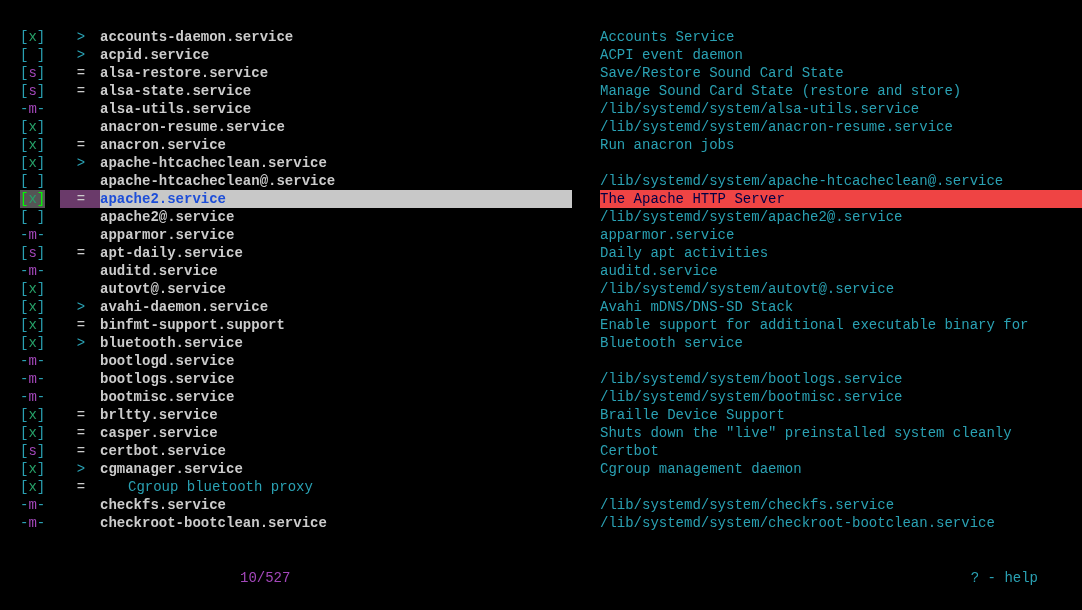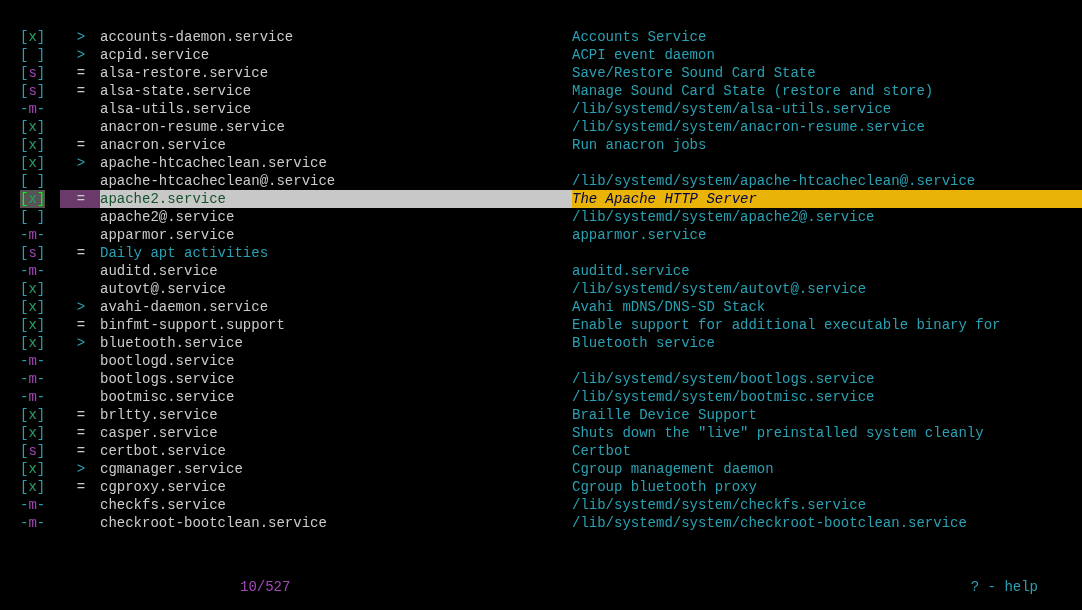--- a/index.html
+++ b/index.html
@@ -15,55 +15,54 @@
     padding: 28px 0 0 20px;
     position: relative;
   }
   .row {
     display: flex;
     white-space: pre;
     height: 18px;
   }
   .row.selected-row .col-name {
     background: #c8c8c8;
-    color: #14532d;
+    color: #1d4ed8;
   }
   .row.selected-row .col-desc {
-    background: #eab308;
+    background: #ef4444;
     color: #004;
-    font-style: italic;
   }
   .row.selected-row .col-state { background: #000; }
   .row.selected-row .br-open,
   .row.selected-row .br-close { background: #555; color: #0f0; }
   .row.selected-row .state-char { background: #555; }
   .row.selected-row .col-sub { background: #6a3a6a; }
 
   .col-state { width: 40px; display: inline-flex; }
   .col-sub   { width: 40px; }
-  .col-name  { width: 472px; }
-  .col-desc  { flex: 1; }
+  .col-name  { width: 472px; font-weight: bold; }
+  .col-desc  { flex: 1; margin-left: 28px; }
 
   
   .br-open, .br-close { color: #2aa1b3; }
   .state-x { color: #26a269; }
   .state-s { color: #a347ba; }
   .state-blank { color: #ccc; }
   .state-m { color: #a347ba; }
   .m-dashes { color: #2aa1b3; }
 
   .sub-gt { color: #2aa1b3; }
   .sub-eq { color: #ccc; }
 
   .name-text { color: #ccc; }
   .desc-text { color: #2aa1b3; }
 
   .footer {
     position: absolute;
-    bottom: 14px;
+    bottom: 23px;
     left: 20px;
     right: 20px;
     display: flex;
     white-space: pre;
     gap: 36px;
   }
   .footer .pos { color: #a347ba; margin-left: 220px; }
   .footer .help { color: #2aa1b3; margin-left: auto; margin-right: 24px; }
 </style>
 </head>
@@ -75,34 +74,34 @@
     <div class="row"><span class="col-state"><span class="br-open">[</span><span class="state-char state-s">s</span><span class="br-close">]</span></span><span class="col-sub sub-eq">  = </span><span class="col-name name-text">alsa-restore.service</span><span class="col-desc desc-text">Save/Restore Sound Card State</span></div>
     <div class="row"><span class="col-state"><span class="br-open">[</span><span class="state-char state-s">s</span><span class="br-close">]</span></span><span class="col-sub sub-eq">  = </span><span class="col-name name-text">alsa-state.service</span><span class="col-desc desc-text">Manage Sound Card State (restore and store)</span></div>
     <div class="row"><span class="col-state"><span class="m-dashes">-</span><span class="state-m state-char">m</span><span class="m-dashes">-</span></span><span class="col-sub sub-eq">    </span><span class="col-name name-text">alsa-utils.service</span><span class="col-desc desc-text">/lib/systemd/system/alsa-utils.service</span></div>
     <div class="row"><span class="col-state"><span class="br-open">[</span><span class="state-char state-x">x</span><span class="br-close">]</span></span><span class="col-sub sub-eq">    </span><span class="col-name name-text">anacron-resume.service</span><span class="col-desc desc-text">/lib/systemd/system/anacron-resume.service</span></div>
     <div class="row"><span class="col-state"><span class="br-open">[</span><span class="state-char state-x">x</span><span class="br-close">]</span></span><span class="col-sub sub-eq">  = </span><span class="col-name name-text">anacron.service</span><span class="col-desc desc-text">Run anacron jobs</span></div>
     <div class="row"><span class="col-state"><span class="br-open">[</span><span class="state-char state-x">x</span><span class="br-close">]</span></span><span class="col-sub sub-gt">  &gt; </span><span class="col-name name-text">apache-htcacheclean.service</span></div>
     <div class="row"><span class="col-state"><span class="br-open">[</span><span class="state-char state-blank"> </span><span class="br-close">]</span></span><span class="col-sub sub-eq">    </span><span class="col-name name-text">apache-htcacheclean@.service</span><span class="col-desc desc-text">/lib/systemd/system/apache-htcacheclean@.service</span></div>
     <div class="row selected-row"><span class="col-state"><span class="br-open">[</span><span class="state-char state-x">x</span><span class="br-close">]</span></span><span class="col-sub sub-eq">  = </span><span class="col-name name-text">apache2.service</span><span class="col-desc desc-text">The Apache HTTP Server</span></div>
     <div class="row"><span class="col-state"><span class="br-open">[</span><span class="state-char state-blank"> </span><span class="br-close">]</span></span><span class="col-sub sub-eq">    </span><span class="col-name name-text">apache2@.service</span><span class="col-desc desc-text">/lib/systemd/system/apache2@.service</span></div>
     <div class="row"><span class="col-state"><span class="m-dashes">-</span><span class="state-m state-char">m</span><span class="m-dashes">-</span></span><span class="col-sub sub-eq">    </span><span class="col-name name-text">apparmor.service</span><span class="col-desc desc-text">apparmor.service</span></div>
-    <div class="row"><span class="col-state"><span class="br-open">[</span><span class="state-char state-s">s</span><span class="br-close">]</span></span><span class="col-sub sub-eq">  = </span><span class="col-desc desc-text">Daily apt activities</span></div>
+    <div class="row"><span class="col-state"><span class="br-open">[</span><span class="state-char state-s">s</span><span class="br-close">]</span></span><span class="col-sub sub-eq">  = </span><span class="col-name name-text">apt-daily.service</span><span class="col-desc desc-text">Daily apt activities</span></div>
     <div class="row"><span class="col-state"><span class="m-dashes">-</span><span class="state-m state-char">m</span><span class="m-dashes">-</span></span><span class="col-sub sub-eq">    </span><span class="col-name name-text">auditd.service</span><span class="col-desc desc-text">auditd.service</span></div>
     <div class="row"><span class="col-state"><span class="br-open">[</span><span class="state-char state-x">x</span><span class="br-close">]</span></span><span class="col-sub sub-eq">    </span><span class="col-name name-text">autovt@.service</span><span class="col-desc desc-text">/lib/systemd/system/autovt@.service</span></div>
     <div class="row"><span class="col-state"><span class="br-open">[</span><span class="state-char state-x">x</span><span class="br-close">]</span></span><span class="col-sub sub-gt">  &gt; </span><span class="col-name name-text">avahi-daemon.service</span><span class="col-desc desc-text">Avahi mDNS/DNS-SD Stack</span></div>
     <div class="row"><span class="col-state"><span class="br-open">[</span><span class="state-char state-x">x</span><span class="br-close">]</span></span><span class="col-sub sub-eq">  = </span><span class="col-name name-text">binfmt-support.support</span><span class="col-desc desc-text">Enable support for additional executable binary for</span></div>
     <div class="row"><span class="col-state"><span class="br-open">[</span><span class="state-char state-x">x</span><span class="br-close">]</span></span><span class="col-sub sub-gt">  &gt; </span><span class="col-name name-text">bluetooth.service</span><span class="col-desc desc-text">Bluetooth service</span></div>
     <div class="row"><span class="col-state"><span class="m-dashes">-</span><span class="state-m state-char">m</span><span class="m-dashes">-</span></span><span class="col-sub sub-eq">    </span><span class="col-name name-text">bootlogd.service</span></div>
     <div class="row"><span class="col-state"><span class="m-dashes">-</span><span class="state-m state-char">m</span><span class="m-dashes">-</span></span><span class="col-sub sub-eq">    </span><span class="col-name name-text">bootlogs.service</span><span class="col-desc desc-text">/lib/systemd/system/bootlogs.service</span></div>
     <div class="row"><span class="col-state"><span class="m-dashes">-</span><span class="state-m state-char">m</span><span class="m-dashes">-</span></span><span class="col-sub sub-eq">    </span><span class="col-name name-text">bootmisc.service</span><span class="col-desc desc-text">/lib/systemd/system/bootmisc.service</span></div>
     <div class="row"><span class="col-state"><span class="br-open">[</span><span class="state-char state-x">x</span><span class="br-close">]</span></span><span class="col-sub sub-eq">  = </span><span class="col-name name-text">brltty.service</span><span class="col-desc desc-text">Braille Device Support</span></div>
     <div class="row"><span class="col-state"><span class="br-open">[</span><span class="state-char state-x">x</span><span class="br-close">]</span></span><span class="col-sub sub-eq">  = </span><span class="col-name name-text">casper.service</span><span class="col-desc desc-text">Shuts down the "live" preinstalled system cleanly</span></div>
     <div class="row"><span class="col-state"><span class="br-open">[</span><span class="state-char state-s">s</span><span class="br-close">]</span></span><span class="col-sub sub-eq">  = </span><span class="col-name name-text">certbot.service</span><span class="col-desc desc-text">Certbot</span></div>
     <div class="row"><span class="col-state"><span class="br-open">[</span><span class="state-char state-x">x</span><span class="br-close">]</span></span><span class="col-sub sub-gt">  &gt; </span><span class="col-name name-text">cgmanager.service</span><span class="col-desc desc-text">Cgroup management daemon</span></div>
-    <div class="row"><span class="col-state"><span class="br-open">[</span><span class="state-char state-x">x</span><span class="br-close">]</span></span><span class="col-sub sub-eq">  = </span><span class="col-name name-text">cgproxy.service</span><span class="col-desc desc-text">Cgroup bluetooth proxy</span></div>
+    <div class="row"><span class="col-state"><span class="br-open">[</span><span class="state-char state-x">x</span><span class="br-close">]</span></span><span class="col-sub sub-eq">  = </span><span class="col-desc desc-text">Cgroup bluetooth proxy</span></div>
     <div class="row"><span class="col-state"><span class="m-dashes">-</span><span class="state-m state-char">m</span><span class="m-dashes">-</span></span><span class="col-sub sub-eq">    </span><span class="col-name name-text">checkfs.service</span><span class="col-desc desc-text">/lib/systemd/system/checkfs.service</span></div>
     <div class="row"><span class="col-state"><span class="m-dashes">-</span><span class="state-m state-char">m</span><span class="m-dashes">-</span></span><span class="col-sub sub-eq">    </span><span class="col-name name-text">checkroot-bootclean.service</span><span class="col-desc desc-text">/lib/systemd/system/checkroot-bootclean.service</span></div>
   </div>
 
 <div class="footer">
   <span class="pos">10/527</span>
   <span class="help">? - help</span>
 </div>
 
 </body></html>

